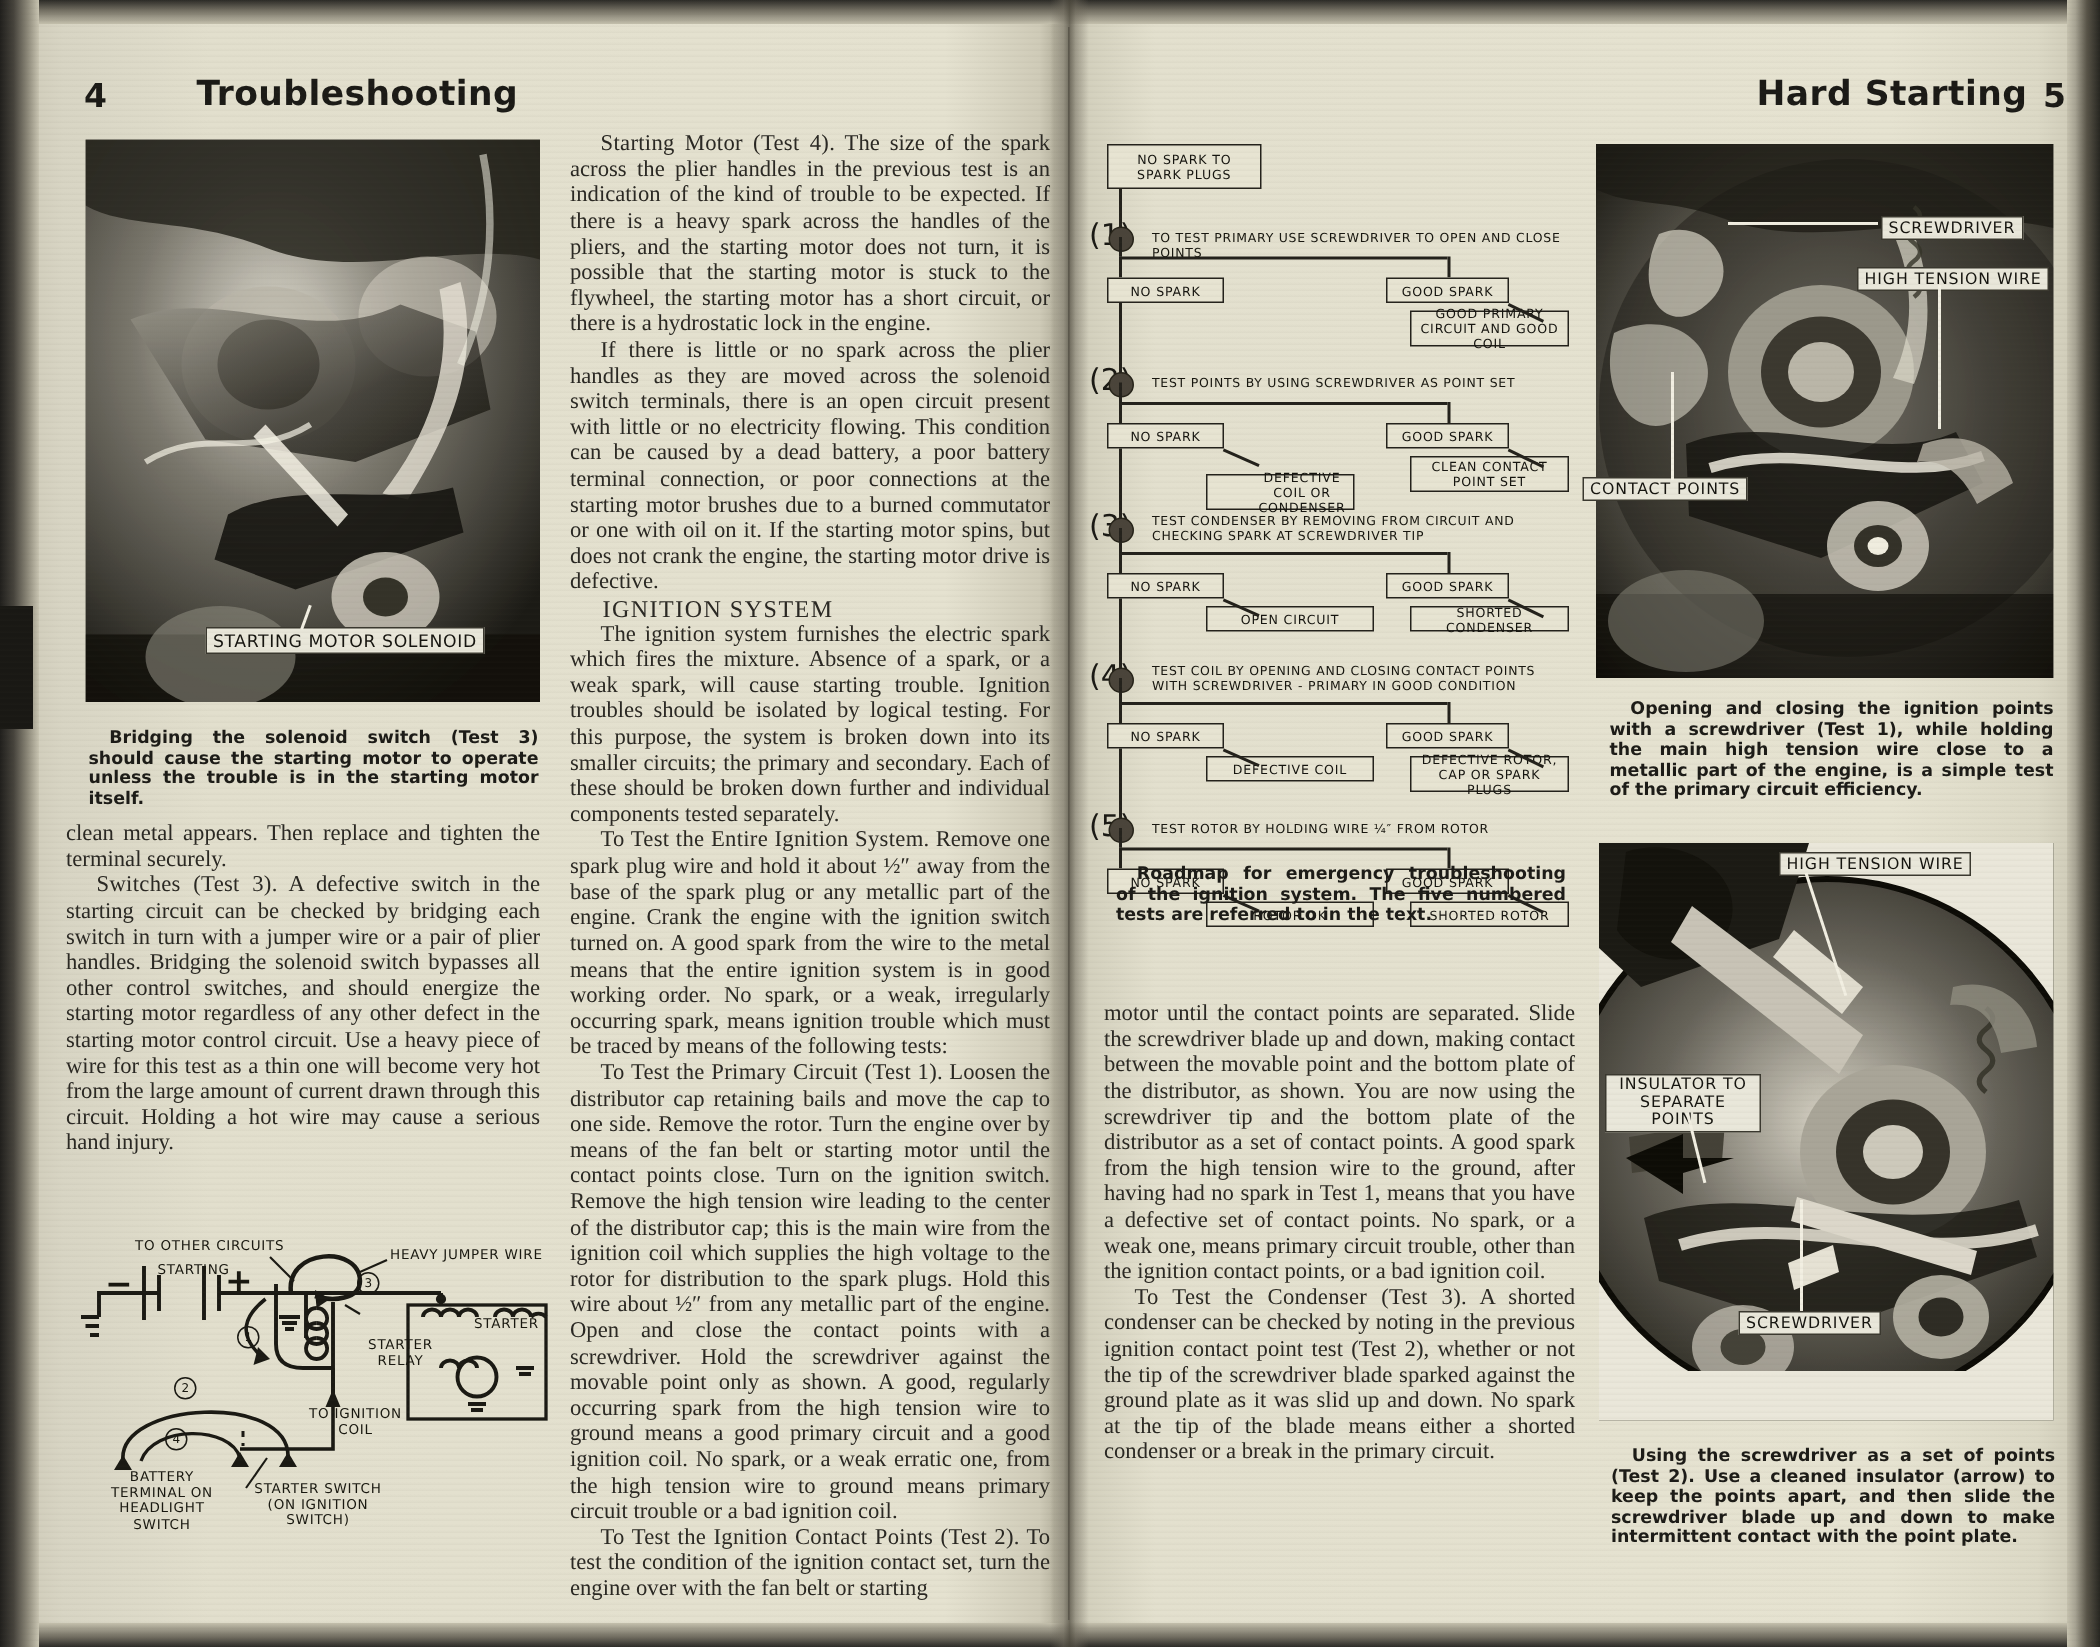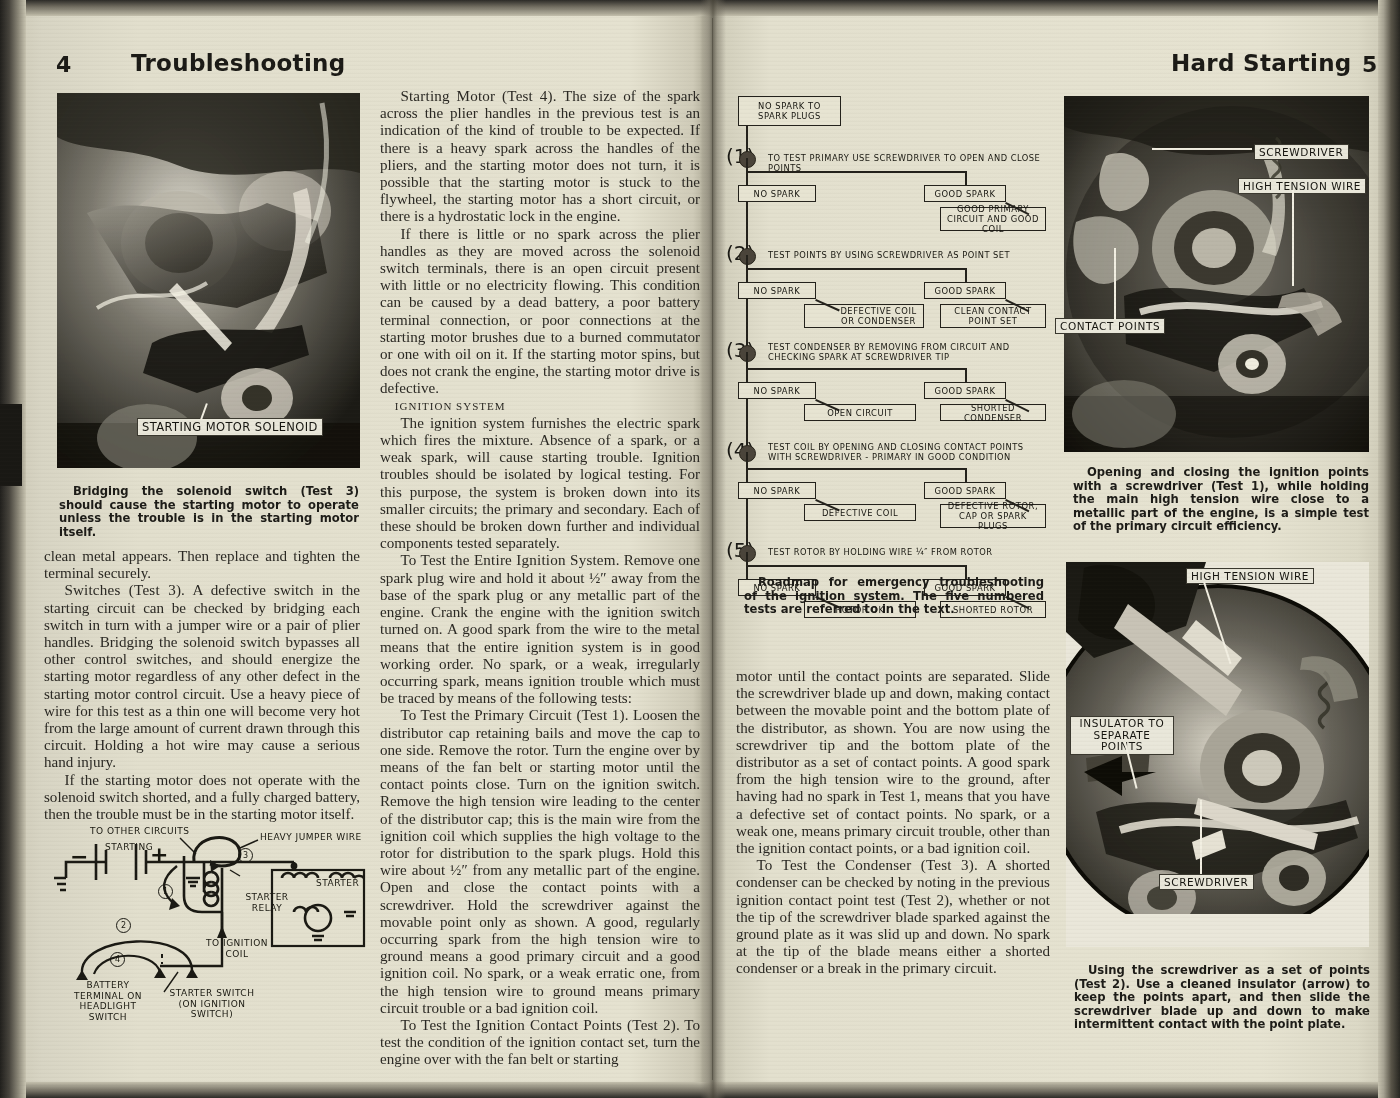--- a/index.html
+++ b/index.html
@@ -36,21 +36,21 @@
   .folio{font-size:22px;}
   .runhead{font-size:23px;letter-spacing:.3px;}
 
   
   .col{position:absolute;font-family:"Liberation Serif",serif;
     font-size:15.1px;line-height:17.2px;color:#2a2823;text-align:justify;
     -webkit-hyphens:auto;hyphens:auto;}
   .col p{margin:0;text-indent:1.35em;}
   .col p.noind{text-indent:0;}
   .col b{font-weight:normal;letter-spacing:.2px;}
-  .sechead{font-size:11px;letter-spacing:1px;margin:9px 0 7px 0;text-indent:0;}
+  .sechead{font-size:16px;letter-spacing:1px;margin:9px 0 7px 0;text-indent:0;}
 
   
   .cap{position:absolute;font-family:"DejaVu Sans",sans-serif;font-weight:bold;
     font-size:11.6px;line-height:13.6px;color:#1c1b17;text-align:justify;text-indent:1.2em;}
 
   
   .photo{position:absolute;overflow:hidden;background:#6f6c63;
     filter:contrast(1.08) brightness(.98);}
   .ph-label{position:absolute;background:#e9e7da;color:#15140f;
     font-family:"DejaVu Sans",sans-serif;font-size:10.5px;letter-spacing:.6px;
@@ -122,21 +122,20 @@
     </svg>
   </div>
   <div class="ph-label" style="left:137px;top:418px;font-size:11.5px;letter-spacing:.4px;">STARTING MOTOR SOLENOID</div>
   <div class="leader" style="left:203px;top:403px;width:2px;height:17px;transform:rotate(20deg);"></div>
 
   <div class="cap" style="left:59px;top:485px;width:300px;">Bridging the solenoid switch (Test 3) should cause the starting motor to operate unless the trouble is in the starting motor itself.</div>
 
   <div class="col" id="lp-col" style="left:44px;top:548px;width:316px;">
       <p class="noind">clean metal appears. Then replace and tighten the terminal securely.</p>
       <p><b>Switches (Test 3).</b> A defective switch in the starting circuit can be checked by bridging each switch in turn with a jumper wire or a pair of plier handles. Bridging the solenoid switch bypasses all other control switches, and should energize the starting motor regardless of any other defect in the starting motor control circuit. Use a heavy piece of wire for this test as a thin one will become very hot from the large amount of current drawn through this circuit. Holding a hot wire may cause a serious hand injury.</p>
-      <p>If the starting motor does not operate with the solenoid switch shorted, and a fully charged battery, then the trouble must be in the starting motor itself.</p>
     </div>
 
   <div class="wire">
     <svg width="330" height="180" viewBox="0 0 330 180">
       <g stroke="#1a1913" fill="none" stroke-width="2.6">
 
         <path d="M22 52 L22 36 L62 36"></path>
         <path d="M22 52 L10 52 M22 58 L13 58 M22 64 L16 64"></path>
         <path d="M52 18 L52 54 M62 24 L62 48"></path>
         <path d="M92 18 L92 54 M102 24 L102 48"></path>
@@ -233,21 +232,21 @@
       <div class="ln vln" style="left:18px;top:106px;height:53px;"></div>
       <div class="tnum" style="left:-2px;top:145px;">(2)</div>
       <div class="dot" style="left:11px;top:152px;"></div>
       <div class="tlabel" style="left:40px;top:154px;width:278px;">TEST POINTS BY USING SCREWDRIVER AS POINT SET</div>
       <div class="ln vln" style="left:18px;top:159px;height:13px;"></div>
       <div class="ln hln" style="left:18px;top:172px;width:219px;"></div>
       <div class="ln vln" style="left:237px;top:172px;height:14px;"></div>
       <div class="ln vln" style="left:18px;top:172px;height:14px;"></div>
       <div class="node" style="left:10px;top:186px;width:78px;height:17px;">NO SPARK</div>
       <div class="node" style="left:196px;top:186px;width:82px;height:17px;">GOOD SPARK</div>
-      <div class="node" style="left:76px;top:208px;width:120px;height:24px;padding-left:32px;">DEFECTIVE COIL OR CONDENSER</div>
+      <div class="node" style="left:76px;top:220px;width:99px;height:24px;padding-left:32px;">DEFECTIVE COIL OR CONDENSER</div>
       <div class="diag" style="left: 88px; top: 203px; width: 26px; transform: rotate(24deg);"></div>
       <div class="node" style="left:212px;top:208px;width:106px;height:24px;">CLEAN CONTACT POINT SET</div>
       <div class="diag" style="left: 278px; top: 203px; width: 26px; transform: rotate(26deg);"></div>
       <div class="ln vln" style="left:18px;top:203px;height:53px;"></div>
       <div class="tnum" style="left:-2px;top:242px;">(3)</div>
       <div class="dot" style="left:11px;top:249px;"></div>
       <div class="tlabel" style="left:40px;top:246px;width:278px;">TEST CONDENSER BY REMOVING FROM CIRCUIT AND CHECKING SPARK AT SCREWDRIVER TIP</div>
       <div class="ln vln" style="left:18px;top:256px;height:16px;"></div>
       <div class="ln hln" style="left:18px;top:272px;width:219px;"></div>
       <div class="ln vln" style="left:237px;top:272px;height:14px;"></div>

